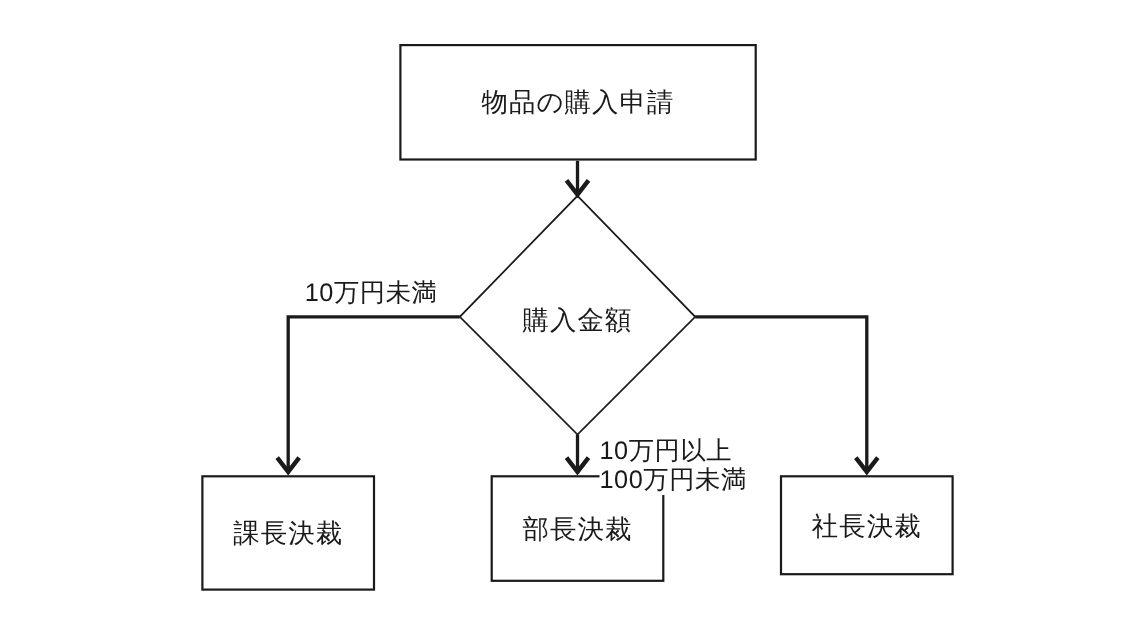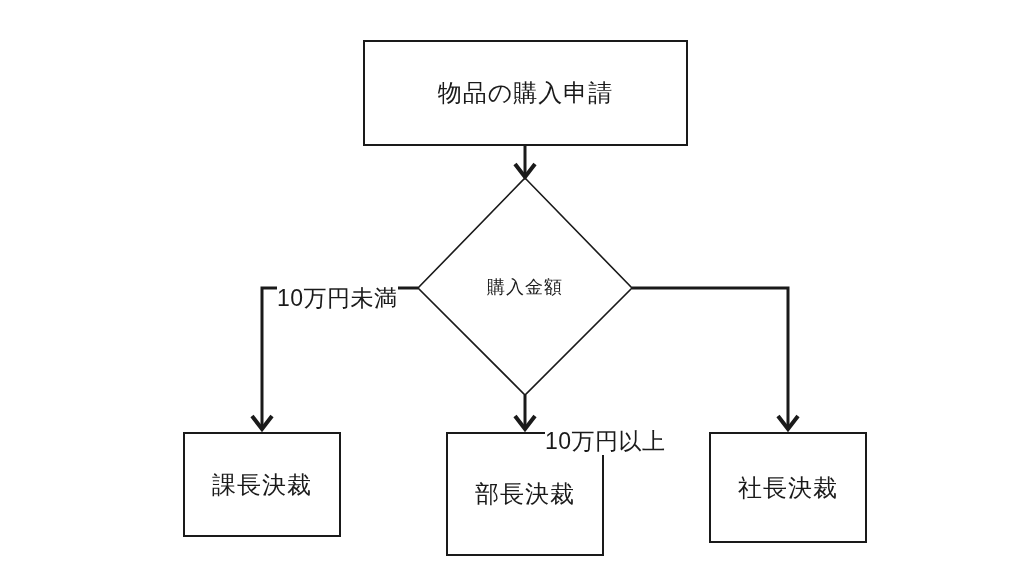--- a/index.html
+++ b/index.html
@@ -31,38 +31,37 @@
     display: flex;
     align-items: center;
     justify-content: center;
     font-size: 24px;
     font-weight: 500;
     letter-spacing: 1px;
     color: #1a1a1a;
   }
   .node-start   { left: 363px; top: 40px;  width: 325px; height: 106px; }
   .node-low     { left: 183px; top: 432px; width: 158px; height: 105px; }
-  .node-mid     { left: 446px; top: 432px; width: 158px; height: 124px; }
-  .node-high    { left: 709px; top: 432px; width: 158px; height: 111px; }
+  .node-mid     { left: 446px; top: 432px; width: 158px; height: 97px; }
+  .node-high    { left: 709px; top: 432px; width: 158px; height: 91px; }
   .decision-label {
     position: absolute;
     left: 418px; top: 275px; width: 214px;
     text-align: center;
-    font-size: 18px;
+    font-size: 24px;
     font-weight: 500;
     letter-spacing: 1px;
   }
   .edge-label {
     position: absolute;
     font-size: 23px;
     font-weight: 500;
     letter-spacing: 0.5px;
     white-space: nowrap;
     background: #ffffff;
-    margin-top: 32px;
   }
   .edge-label-left  { left: 277px; top: 251px; }
   .edge-label-right { left: 638px; top: 251px; }
   .edge-label-mid   { left: 545px; top: 396px; line-height: 27px; }
   .shape-stroke {
     stroke: #1a1a1a;
     fill: none;
   }
 </style>
 </head>
@@ -102,16 +101,17 @@
   <div class="node-box node-high">
     <span>社長決裁</span>
   </div>
 
   <div class="decision-label">購入金額</div>
 
   <div class="edge-label edge-label-left">10万円未満</div>
 
   <div class="edge-label edge-label-mid">
     <div>10万円以上</div>
+    <div>100万円未満</div>
   </div>
 
 
 </div>
 
 </body></html>

